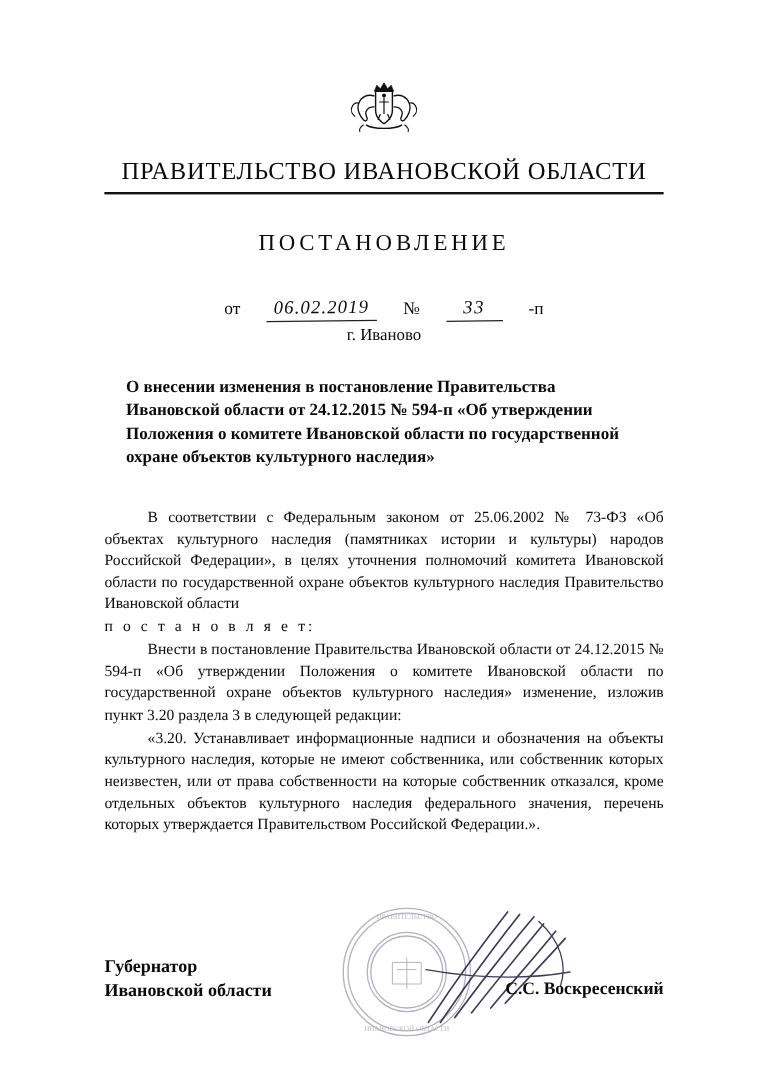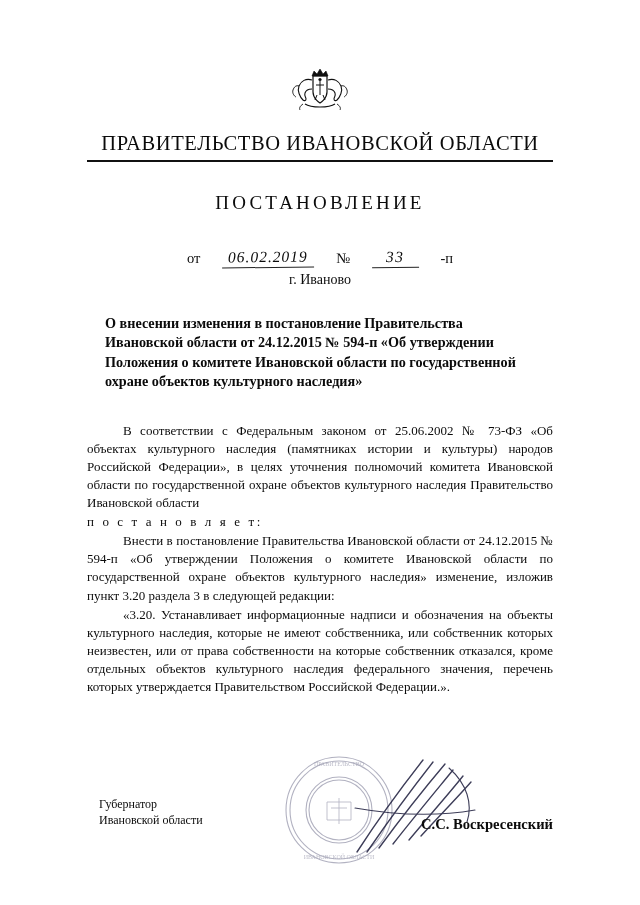--- a/index.html
+++ b/index.html
@@ -117,24 +117,24 @@
 
   
   .sign-area {
     position: relative;
     width: 466px;
     margin: 58px auto 0 auto;
     height: 120px;
   }
   .sign-post {
     position: absolute;
-    left: 12px;
+    left: 0;
     top: 42px;
-    font-weight: 400;
-    font-size: 12px;
+    font-weight: 700;
+    font-size: 15px;
     line-height: 1.35;
   }
   .sign-name {
     position: absolute;
     right: 0;
     top: 62px;
     font-weight: 700;
     font-size: 14.6px;
   }
   .stamp {

